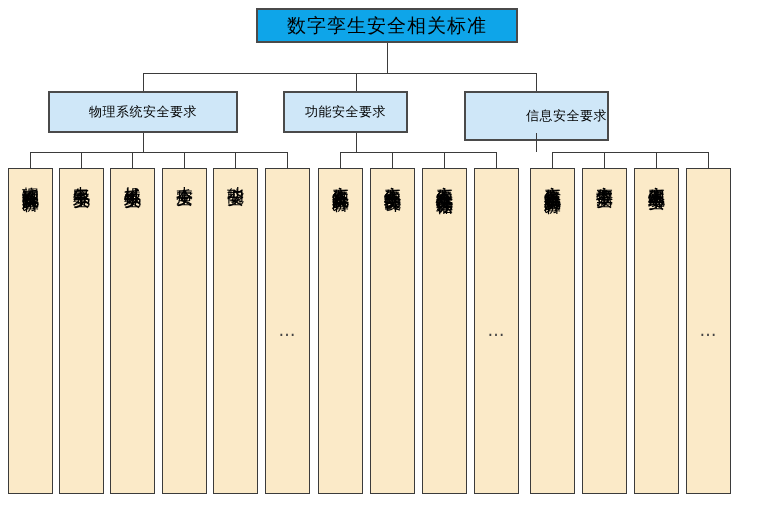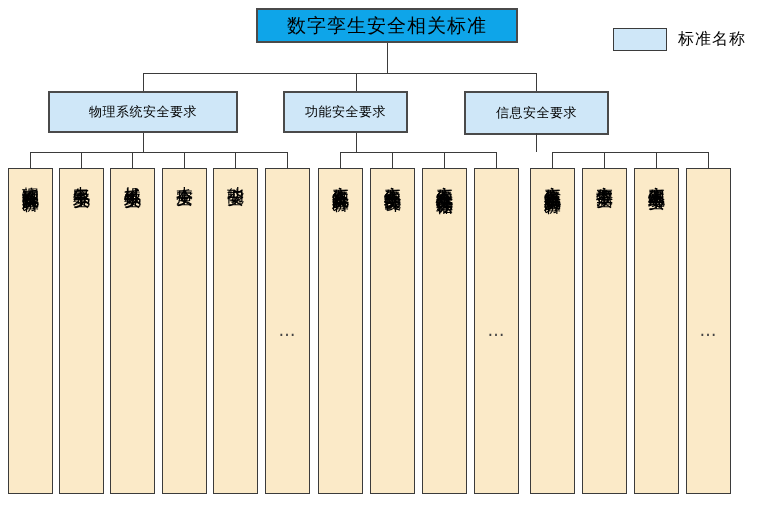--- a/index.html
+++ b/index.html
@@ -122,21 +122,21 @@
   <div class="vline" style="left:143px; top:73px; height:19px;"></div>
   <div class="vline" style="left:356px; top:73px; height:19px;"></div>
   <div class="vline" style="left:536px; top:73px; height:19px;"></div>
 
   <div class="node level2" style="left:48px; top:91px; width:190px; height:42px;">
     <span>物理系统安全要求</span>
   </div>
   <div class="node level2" style="left:283px; top:91px; width:125px; height:42px;">
     <span>功能安全要求</span>
   </div>
-  <div class="node level2" style="left:464px; top:91px; width:145px; height:44px;">
+  <div class="node level2" style="left:464px; top:91px; width:145px; height:50px;justify-content:flex-end;">
     <span>信息安全要求</span>
   </div>
 
   <div class="vline" style="left:143px; top:133px; height:19px;"></div>
   <div class="hline" style="left:30px; top:152px; width:257px;"></div>
   <div class="vline" style="left:30px;  top:152px; height:16px;"></div>
   <div class="vline" style="left:81px;  top:152px; height:16px;"></div>
   <div class="vline" style="left:132px; top:152px; height:16px;"></div>
   <div class="vline" style="left:184px; top:152px; height:16px;"></div>
   <div class="vline" style="left:235px; top:152px; height:16px;"></div>
@@ -195,19 +195,15 @@
     <span class="vtext">孪生数据安全</span>
   </div>
   <div class="node leaf" style="left:634px; top:168px; width:45px; height:326px;">
     <span class="vtext">孪生系统网络安全</span>
   </div>
   <div class="node leaf dots" style="left:686px; top:168px; width:45px; height:326px;">
     <span class="vtext">…</span>
   </div>
 
   <div id="legend">
-    <div class="legend-row">
-      <span class="legend-swatch std"></span>
-      <span class="legend-label">标准名称</span>
-    </div>
   </div>
 
 </div>
 
 </body></html>

